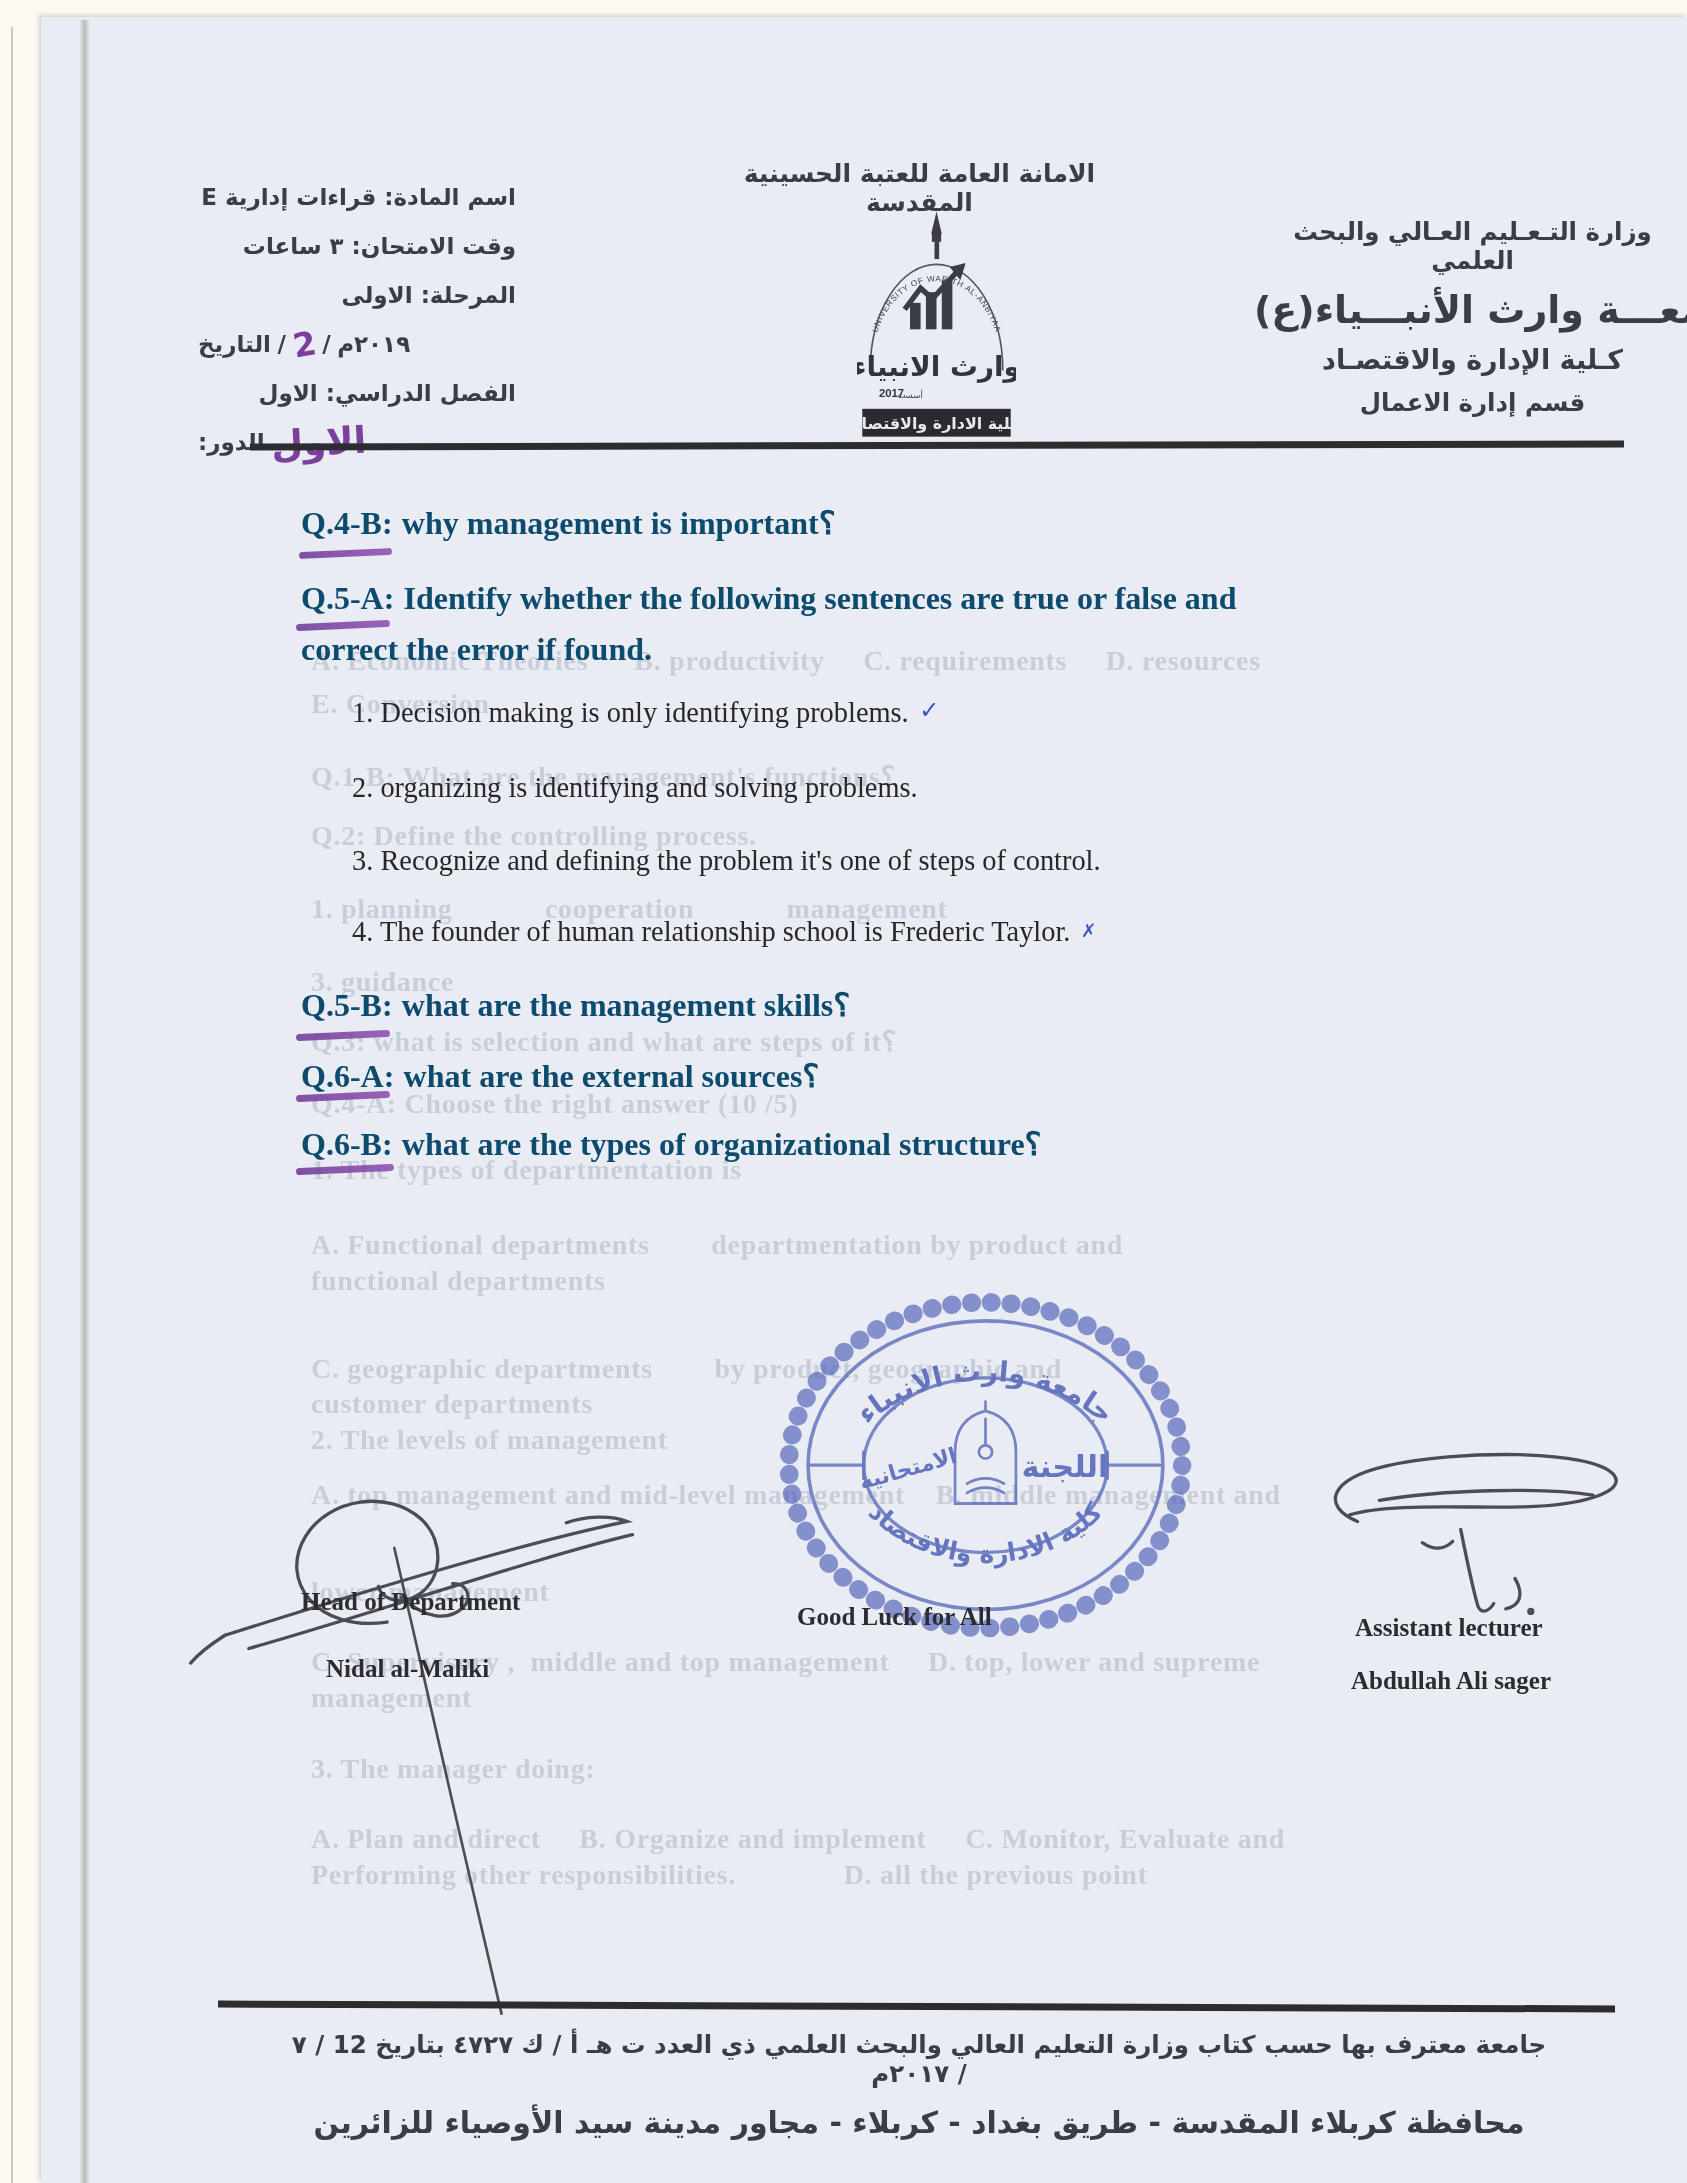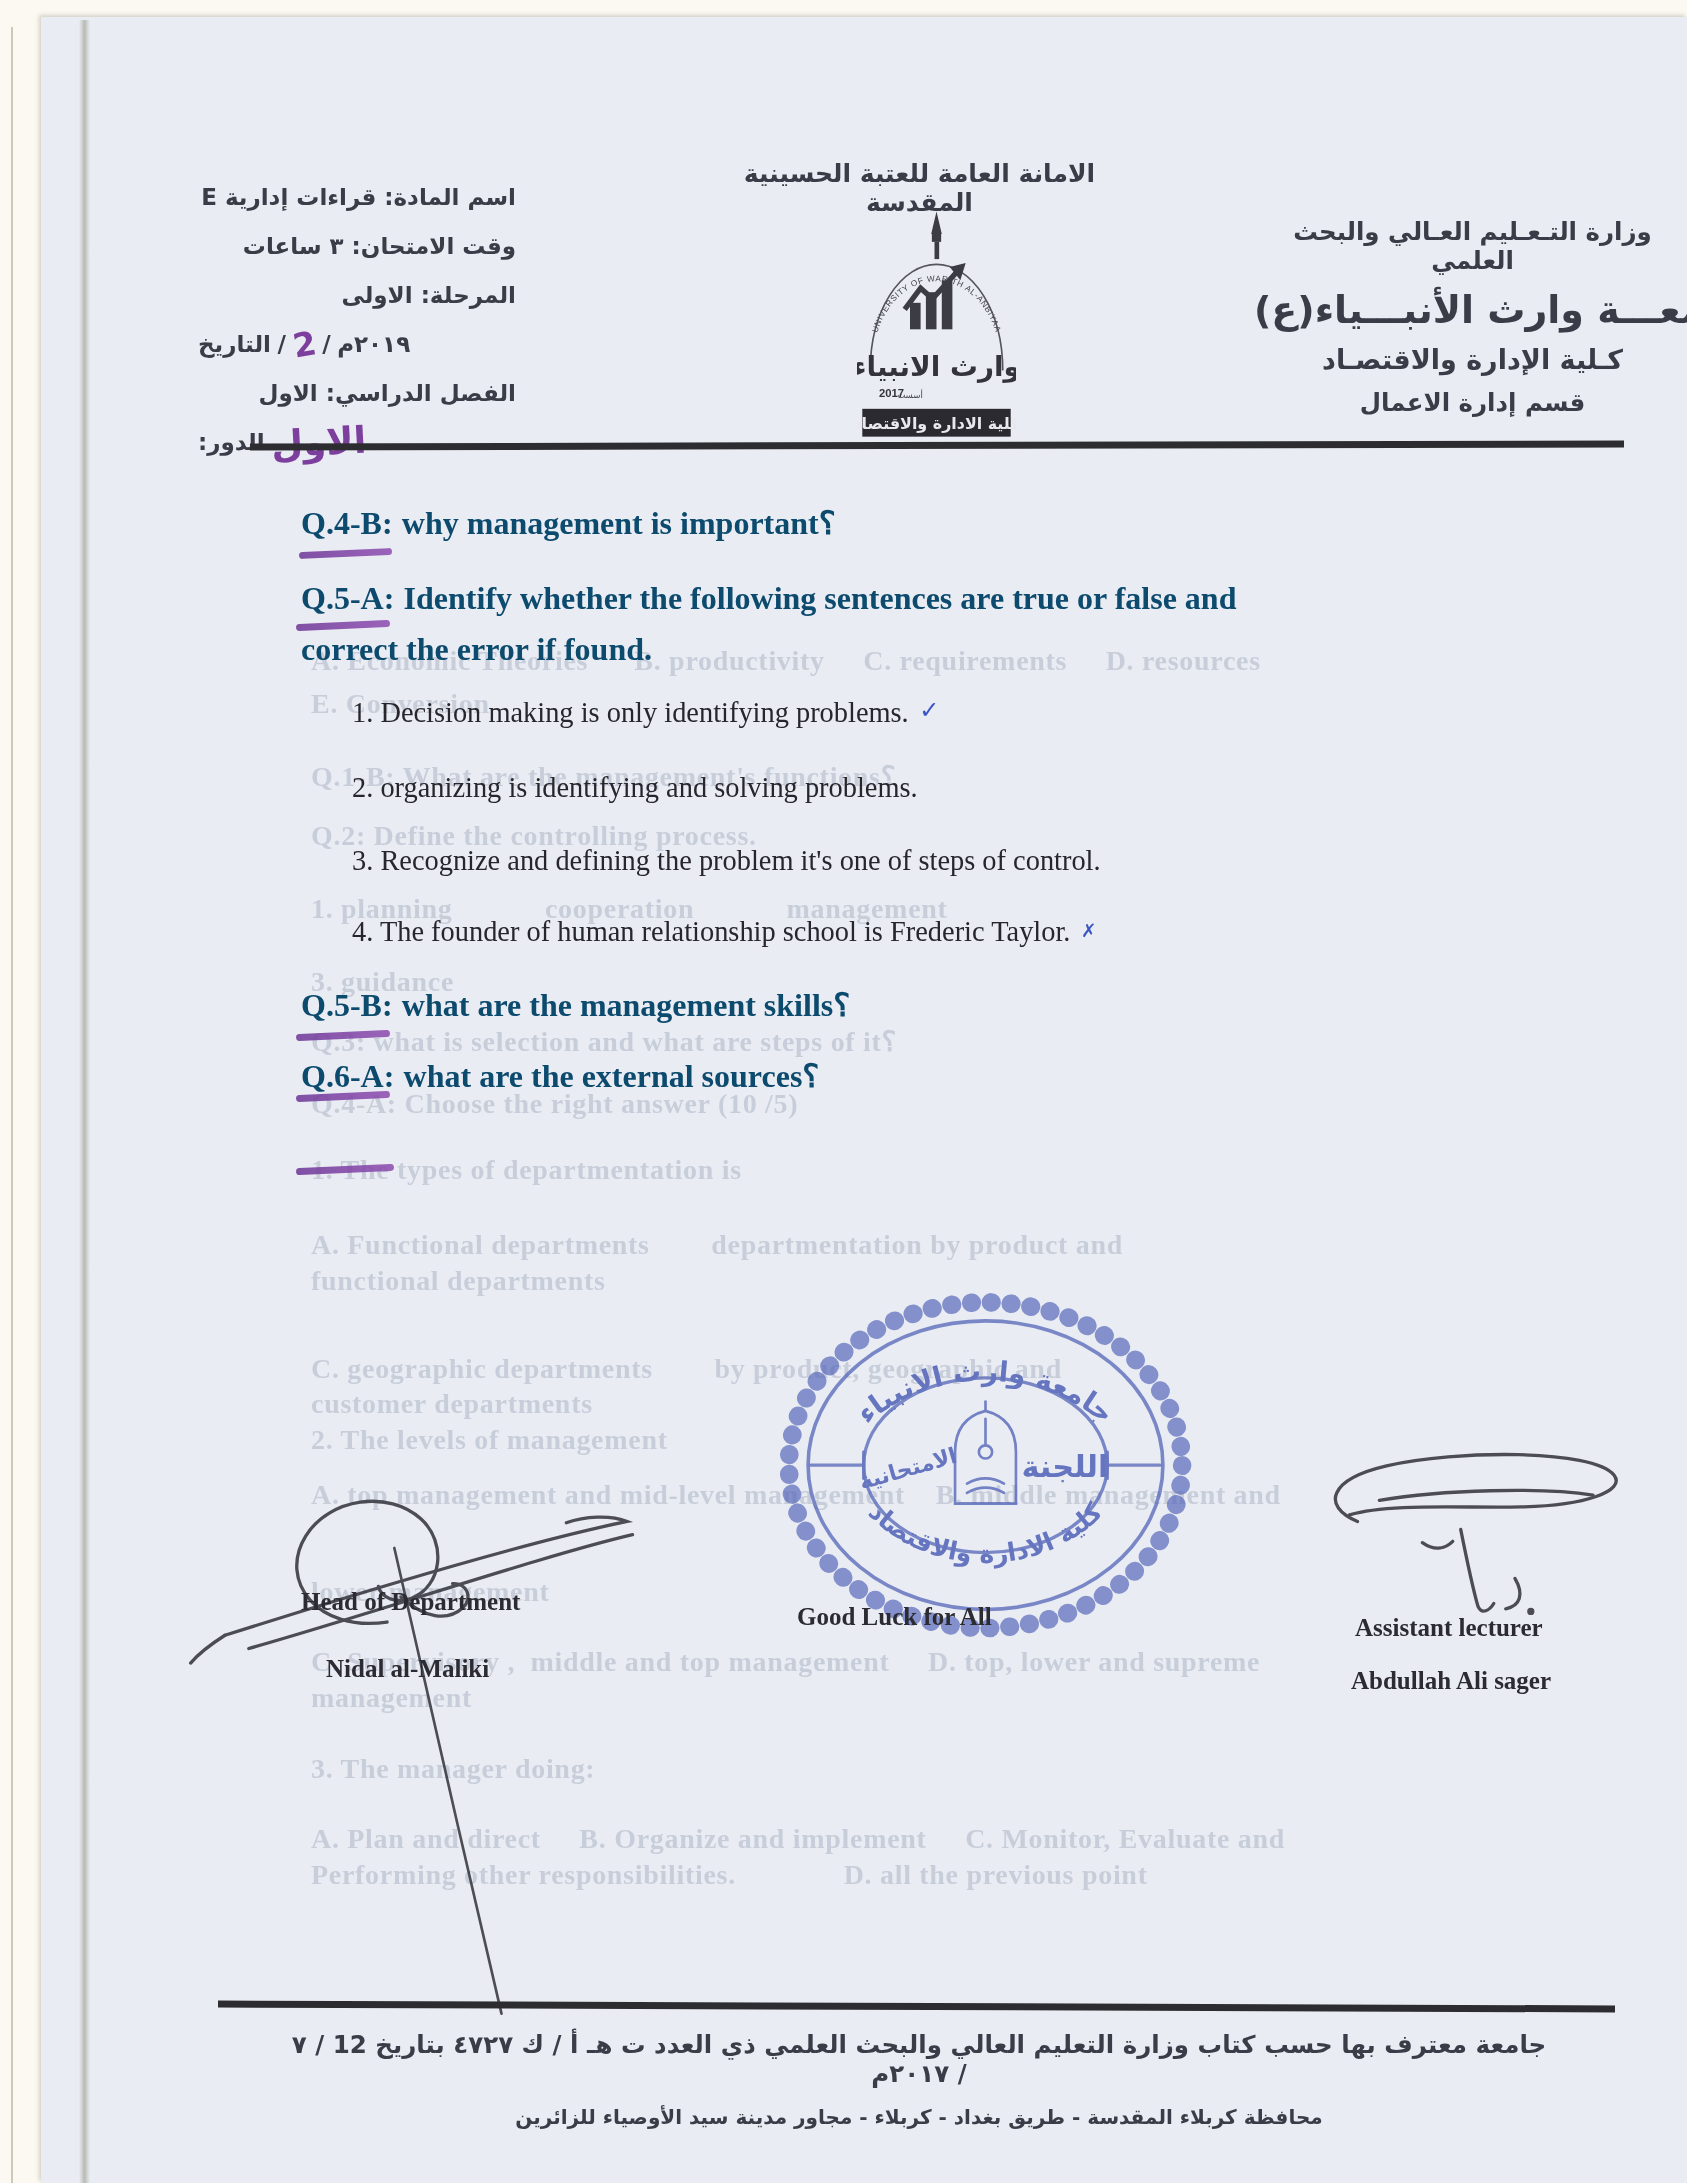--- a/index.html
+++ b/index.html
@@ -25,21 +25,21 @@
   .rule{position:absolute;background:#2d2d31;}
   .qline{position:absolute;white-space:nowrap;font-size:32px;font-weight:bold;color:#0c4a6e;}
   .iline{position:absolute;white-space:nowrap;font-size:28.4px;color:#26262c;margin-left:48px;}
   .qtext{margin-left:9.3px;}
   .uline{position:absolute;height:6.6px;border-radius:4px;background:linear-gradient(90deg,#6c3596,#8d4bb0);opacity:.85;transform:rotate(-2.5deg);}
   .mark{font-family:"DejaVu Sans",sans-serif;color:#3b55c4;font-size:24px;margin-left:10.6px;vertical-align:4px;}
   .ghost{position:absolute;white-space:pre;font-family:"Liberation Serif",serif;font-size:28px;font-weight:bold;color:#97a1b6;opacity:.40;letter-spacing:0.7px;}
   .signoff{position:absolute;font-size:25px;font-weight:bold;color:#2b2b31;white-space:nowrap;}
   .footer-wrap{left:284px;top:2030px;width:1270px;text-align:center;direction:rtl;}
   .footer-wrap .f1{font-size:24.5px;font-weight:bold;margin-bottom:17px;}
-  .footer-wrap .f2{font-size:20px;font-weight:bold;}
+  .footer-wrap .f2{font-size:30px;font-weight:bold;}
   svg{display:block;}
   .nopick{pointer-events:none;}
 </style>
 </head>
 <body>
 
 <div class="scan">
   <div class="scan-edge-line nopick"></div>
   <div class="paper"></div>
   <div class="crease nopick"></div>
@@ -151,20 +151,23 @@
   <div class="qline" style="left:301px;top:986px;">
     <span>Q.5-B:</span><span class="qtext">what are the management skills؟</span>
   </div>
   <div class="uline" style="left:296px;top:1032px;width:94px;"></div>
 
   <div class="qline" style="left:301px;top:1057px;">
     <span>Q.6-A:</span><span class="qtext">what are the external sources؟</span>
   </div>
   <div class="uline" style="left:296px;top:1093px;width:94px;"></div>
 
+  <div class="qline" style="left:301px;top:1125px;">
+    <span>Q.6-B:</span><span class="qtext">what are the types of organizational structure؟</span>
+  </div>
   <div class="uline" style="left:296px;top:1166px;width:98px;"></div>
 
   <div class="abs" style="left:775px;top:1285px;width:421px;height:361px;opacity:.88;">
     <svg width="421" height="361" viewBox="0 0 636 545">
       <ellipse cx="318" cy="272" rx="297" ry="246" fill="none" stroke="#5465b8" stroke-width="28" stroke-dasharray="1 29" stroke-linecap="round" opacity=".78"></ellipse>
       <ellipse cx="318" cy="272" rx="268" ry="218" fill="none" stroke="#5465b8" stroke-width="5.5" opacity=".85"></ellipse>
       <ellipse cx="318" cy="272" rx="184" ry="132" fill="none" stroke="#5465b8" stroke-width="5" opacity=".85"></ellipse>
       <g stroke="#5465b8" stroke-width="5" stroke-linecap="round" opacity=".85">
         <line x1="54" y1="272" x2="134" y2="272"></line>
         <line x1="134" y1="252" x2="134" y2="292"></line>

